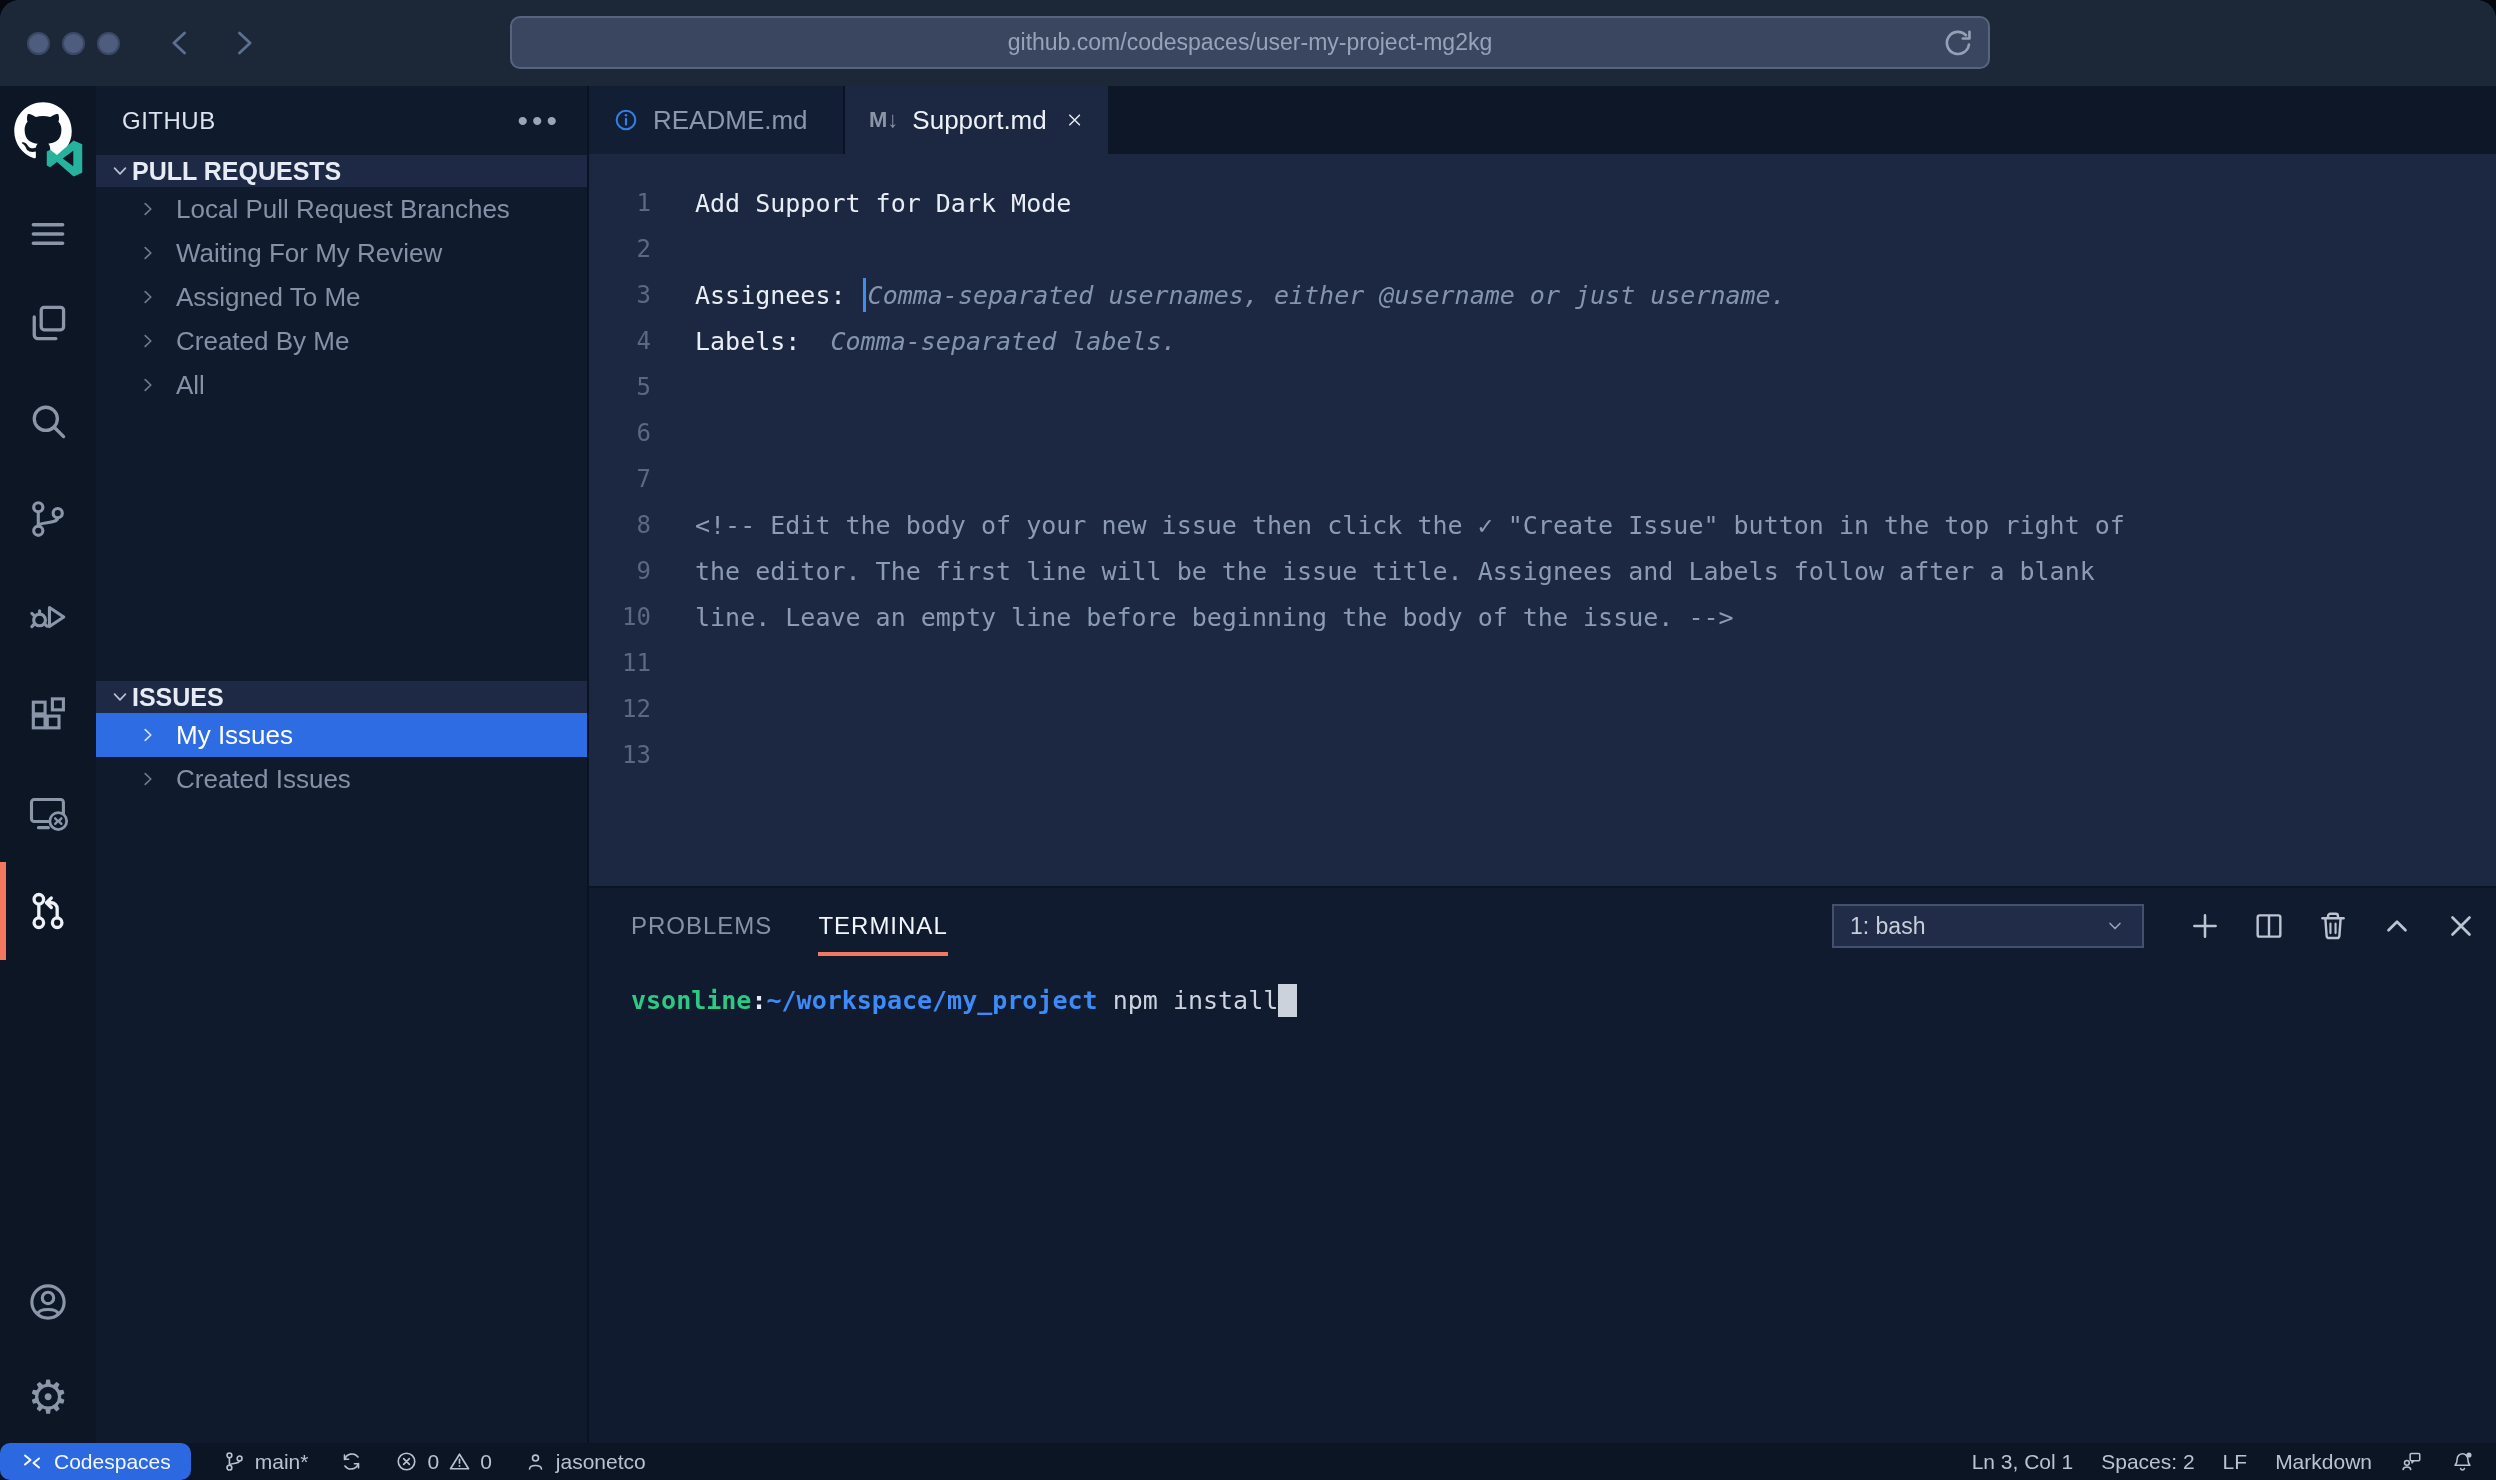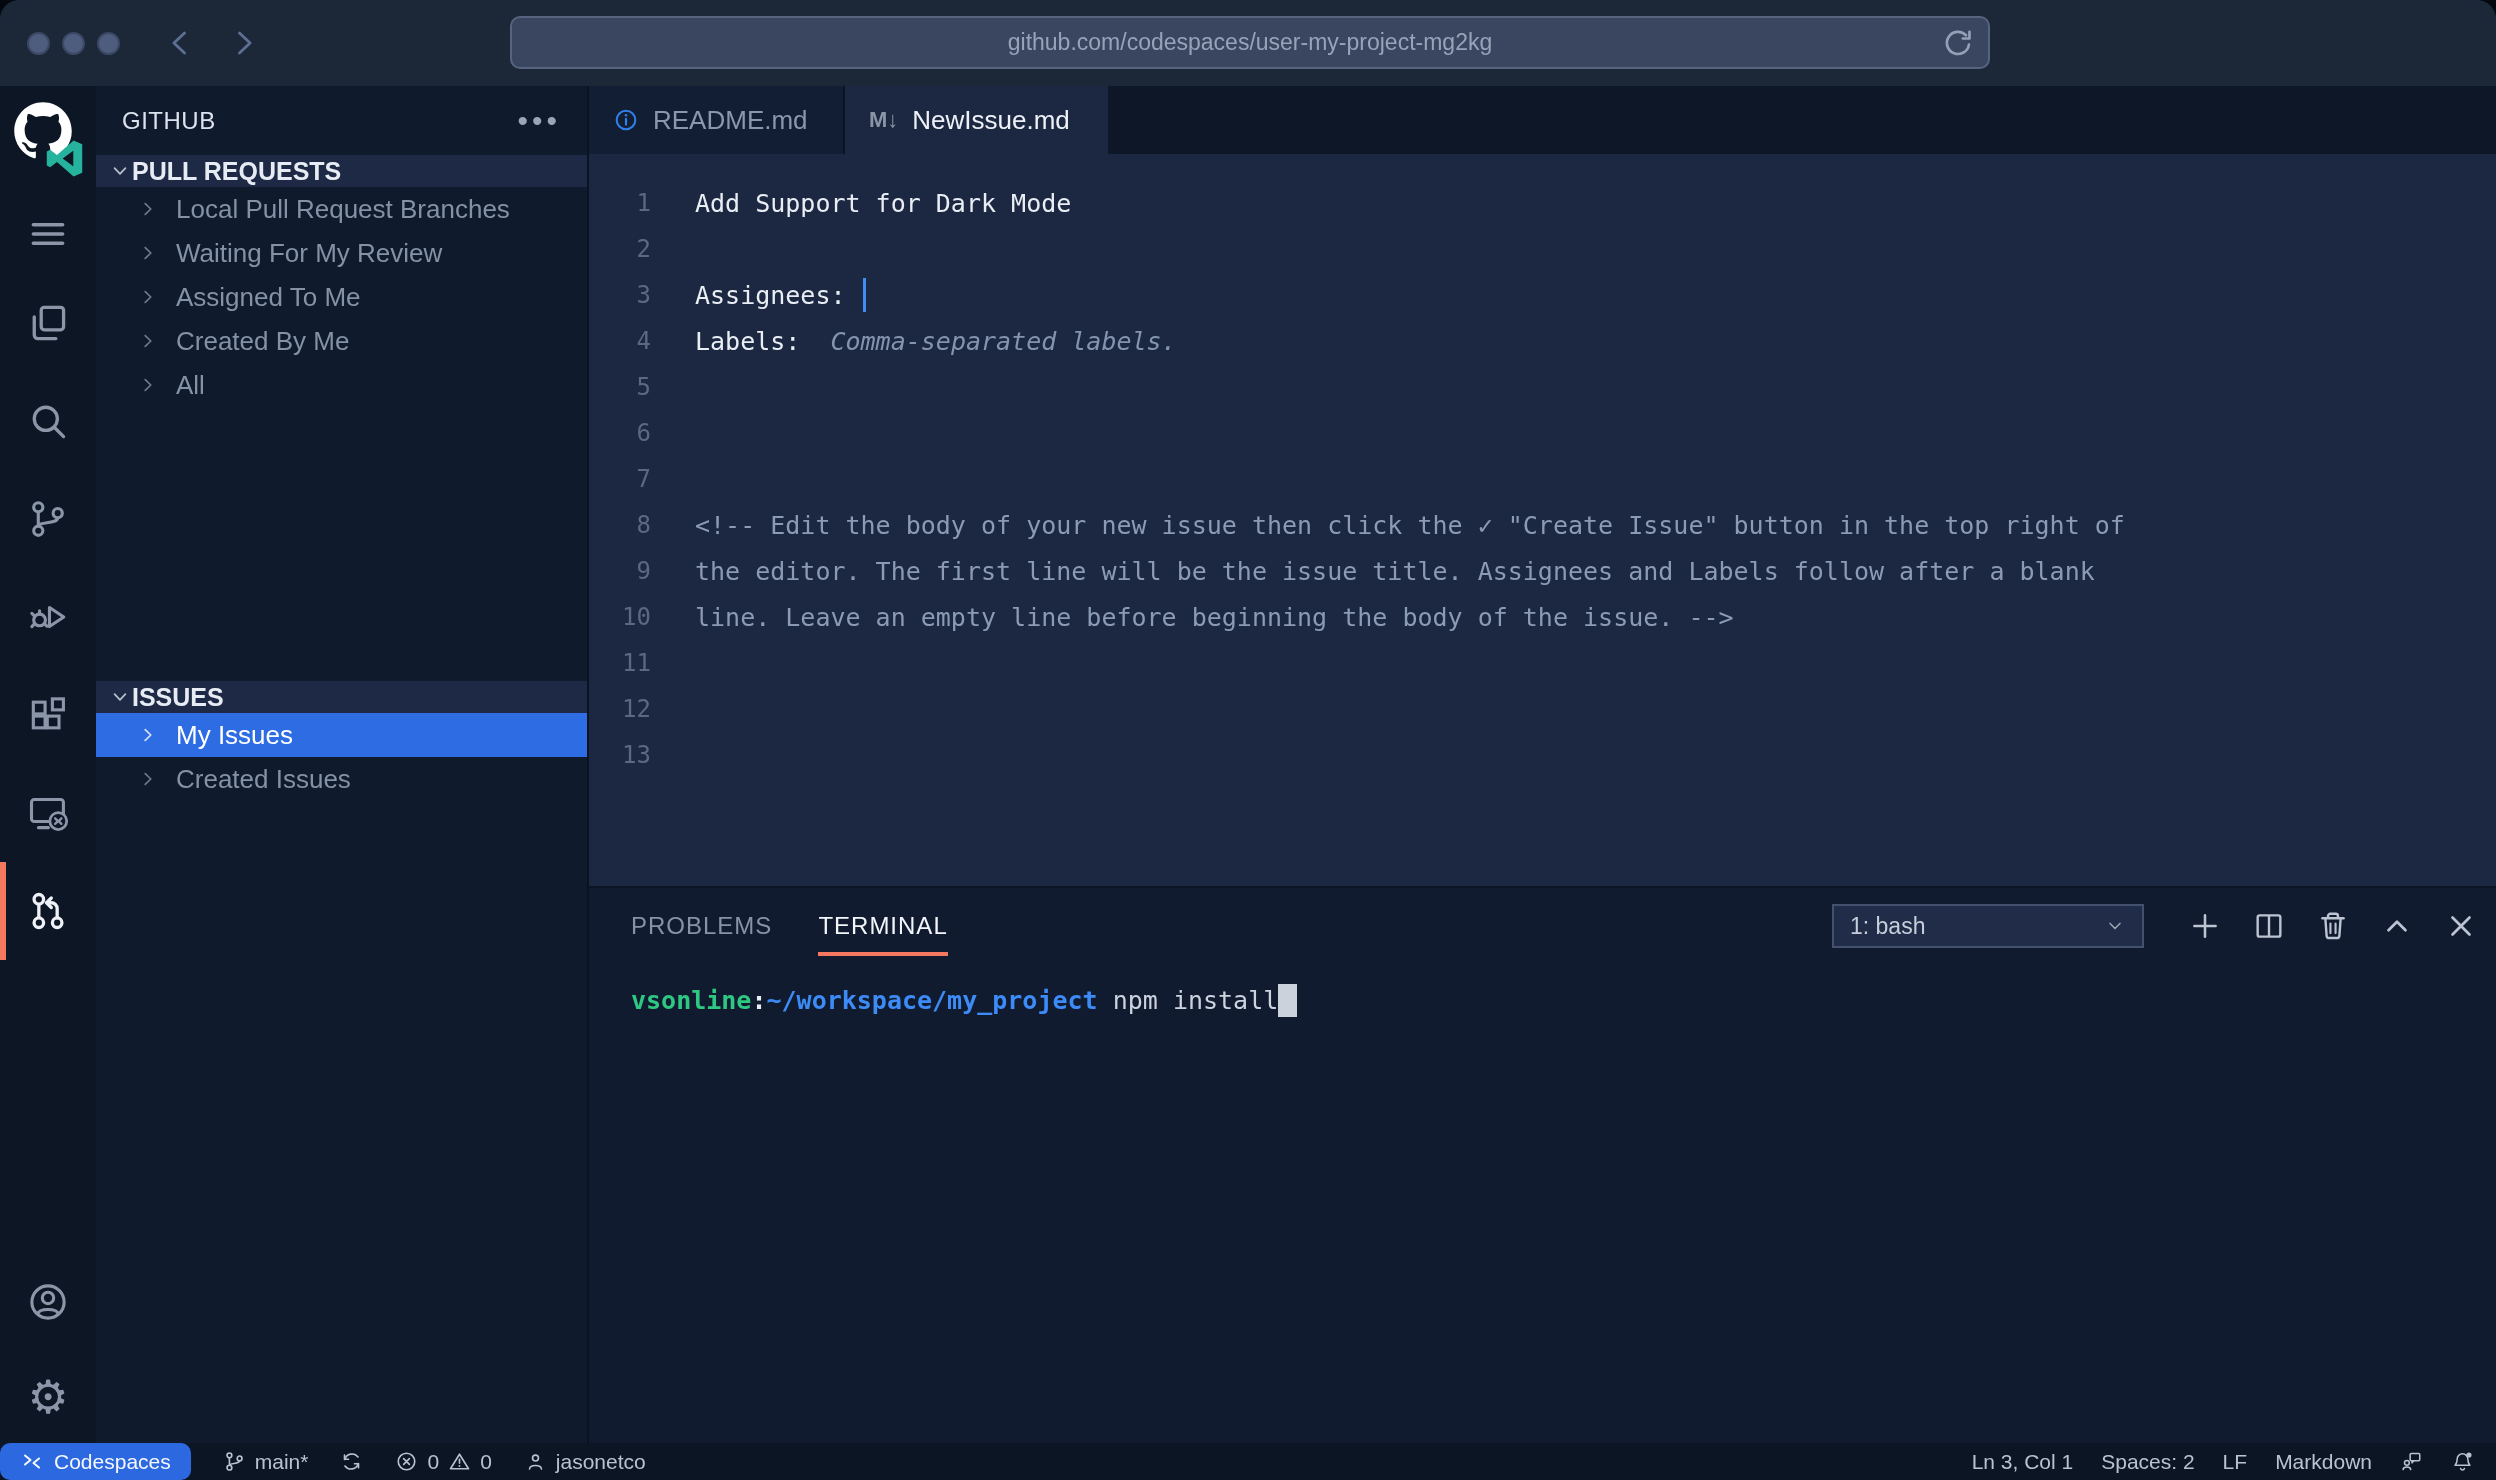--- a/index.html
+++ b/index.html
@@ -377,31 +377,31 @@
     <div class="editorcol">
       <div class="tabbar">
         <div class="tab inactive">
           <svg class="info">
               <use href="#sy-info"></use>
             </svg>
           <span>README.md</span>
         </div>
         <div class="tab active">
           <span class="mdicon">M↓</span>
-          <span>NewIssue.md</span>
+          <span>Support.md</span>
           <svg class="close">
               <use href="#sy-close"></use>
             </svg>
         </div>
       </div>
 
       <div class="editor">
         <div class="eline"><span class="gutter">1</span><span class="t-plain">Add Support for Dark Mode</span></div>
         <div class="eline"><span class="gutter">2</span></div>
-        <div class="eline"><span class="gutter">3</span><span class="t-plain">Assignees: </span><span class="cursor"></span></div>
+        <div class="eline"><span class="gutter">3</span><span class="t-plain">Assignees: </span><span class="cursor"></span><span class="t-italic">Comma-separated usernames, either @username or just username.</span></div>
         <div class="eline"><span class="gutter">4</span><span class="t-plain">Labels:  </span><span class="t-italic">Comma-separated labels.</span></div>
         <div class="eline"><span class="gutter">5</span></div>
         <div class="eline"><span class="gutter">6</span></div>
         <div class="eline"><span class="gutter">7</span></div>
         <div class="eline"><span class="gutter">8</span><span class="t-comment">&lt;!-- Edit the body of your new issue then click the ✓ "Create Issue" button in the top right of</span></div>
         <div class="eline"><span class="gutter">9</span><span class="t-comment">the editor. The first line will be the issue title. Assignees and Labels follow after a blank</span></div>
         <div class="eline"><span class="gutter">10</span><span class="t-comment">line. Leave an empty line before beginning the body of the issue. --&gt;</span></div>
         <div class="eline"><span class="gutter">11</span></div>
         <div class="eline"><span class="gutter">12</span></div>
         <div class="eline"><span class="gutter">13</span></div>

